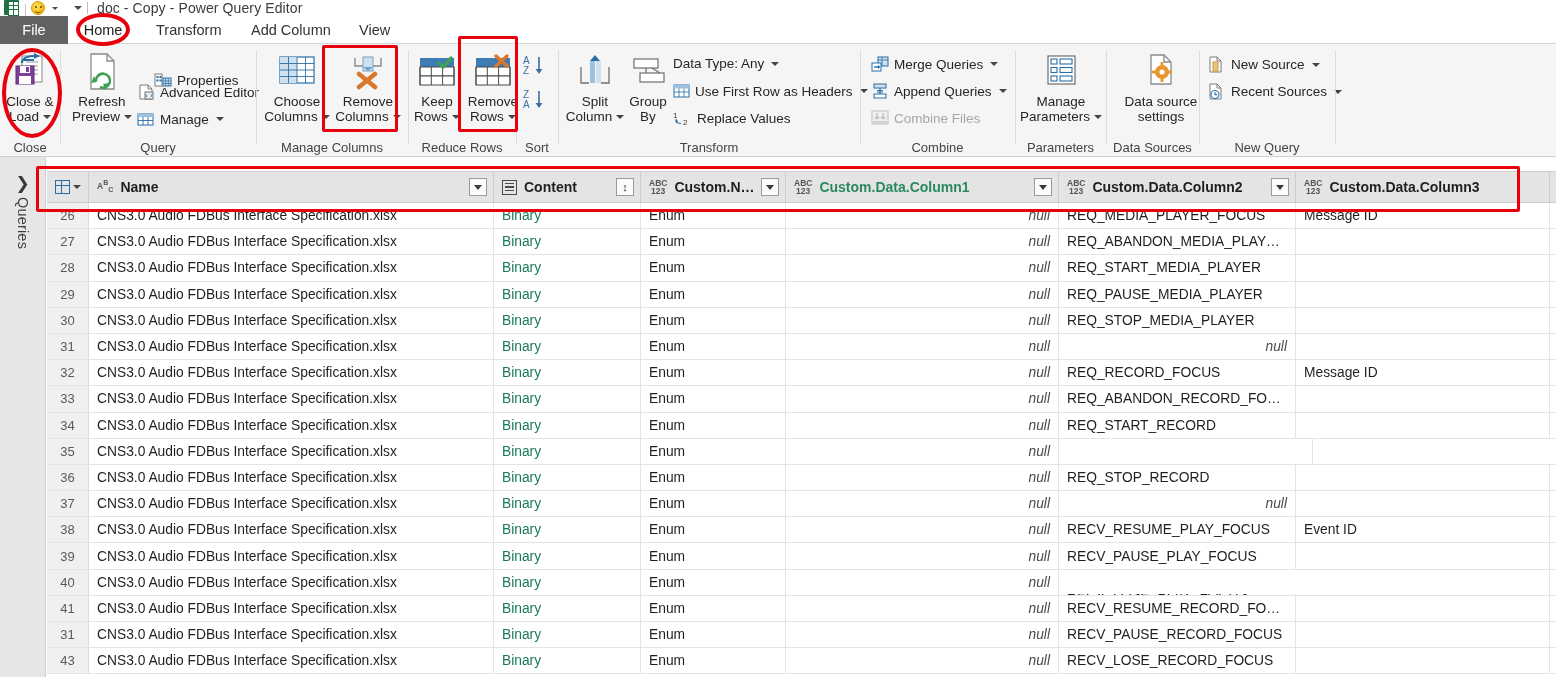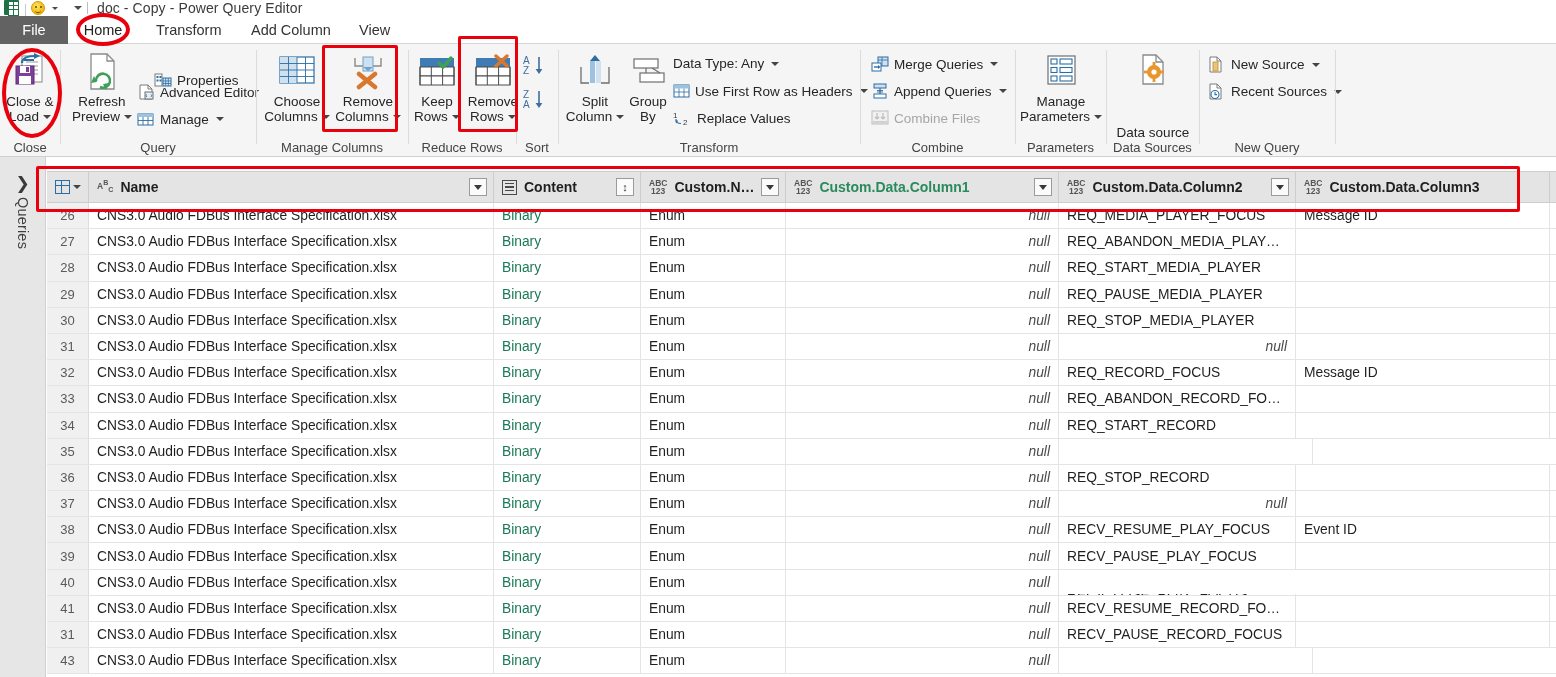--- a/index.html
+++ b/index.html
@@ -528,21 +528,21 @@
         <span style="display:flex;align-items:center;gap:2px;">
           <span>Parameters</span>
           <i class="caret"></i>
         </span>
       </div>
       <div class="grp-label">Parameters</div>
     </div>
     <div class="grp-div" style="left:1106px;"></div>
 
     <div class="grp" style="left:1107px;width:91px;">
-      <div class="bigbtn" style="left:4px;width:84px;gap:31px;">
+      <div class="bigbtn" style="left:12px;width:84px;">
         <div class="ic">
           <svg width="42" height="38" viewBox="0 0 42 38">
             <path d="M11 2 h13 l7 7 v22 H11 z" fill="#fff" stroke="#8a8a8a" stroke-width="1.3"></path>
             <path d="M24 2 v7 h7" fill="none" stroke="#8a8a8a" stroke-width="1.3"></path>
             <g transform="translate(22,19)">
               <circle r="7" fill="#e8962e"></circle>
               <circle r="2.6" fill="#fff"></circle>
               <g fill="#e8962e">
                 <rect x="-1.4" y="-10" width="2.8" height="4"></rect>
                 <rect x="-1.4" y="6" width="2.8" height="4"></rect>
@@ -1008,20 +1008,23 @@
           </div>
           <div class="cell link" style="width: 147px; flex: 0 0 147px;">
             <span class="ellip">Binary</span>
           </div>
           <div class="cell" style="width: 145px; flex: 0 0 145px;">
             <span class="ellip">Enum</span>
           </div>
           <div class="cell num num" style="width: 273px; flex: 0 0 273px;">
             <span class="nullv">null</span>
           </div>
+          <div class="cell" style="width: 237px; flex: 0 0 237px;">
+            <span class="ellip">RECV_LOSE_RECORD_FOCUS</span>
+          </div>
           <div class="cell" style="width: 254px; flex: 0 0 254px;">
             <span class="ellip"></span>
           </div>
         </div>
       </div>
   </div>
 
   <div class="ann-ellipse" style="left:76px; top:13px; width:54px; height:33px;"></div>
   <div class="ann-ellipse" style="left:2px; top:48px; width:60px; height:90px;"></div>
   <div class="ann-rect" style="left:322px; top:45px; width:76px; height:87px;"></div>

